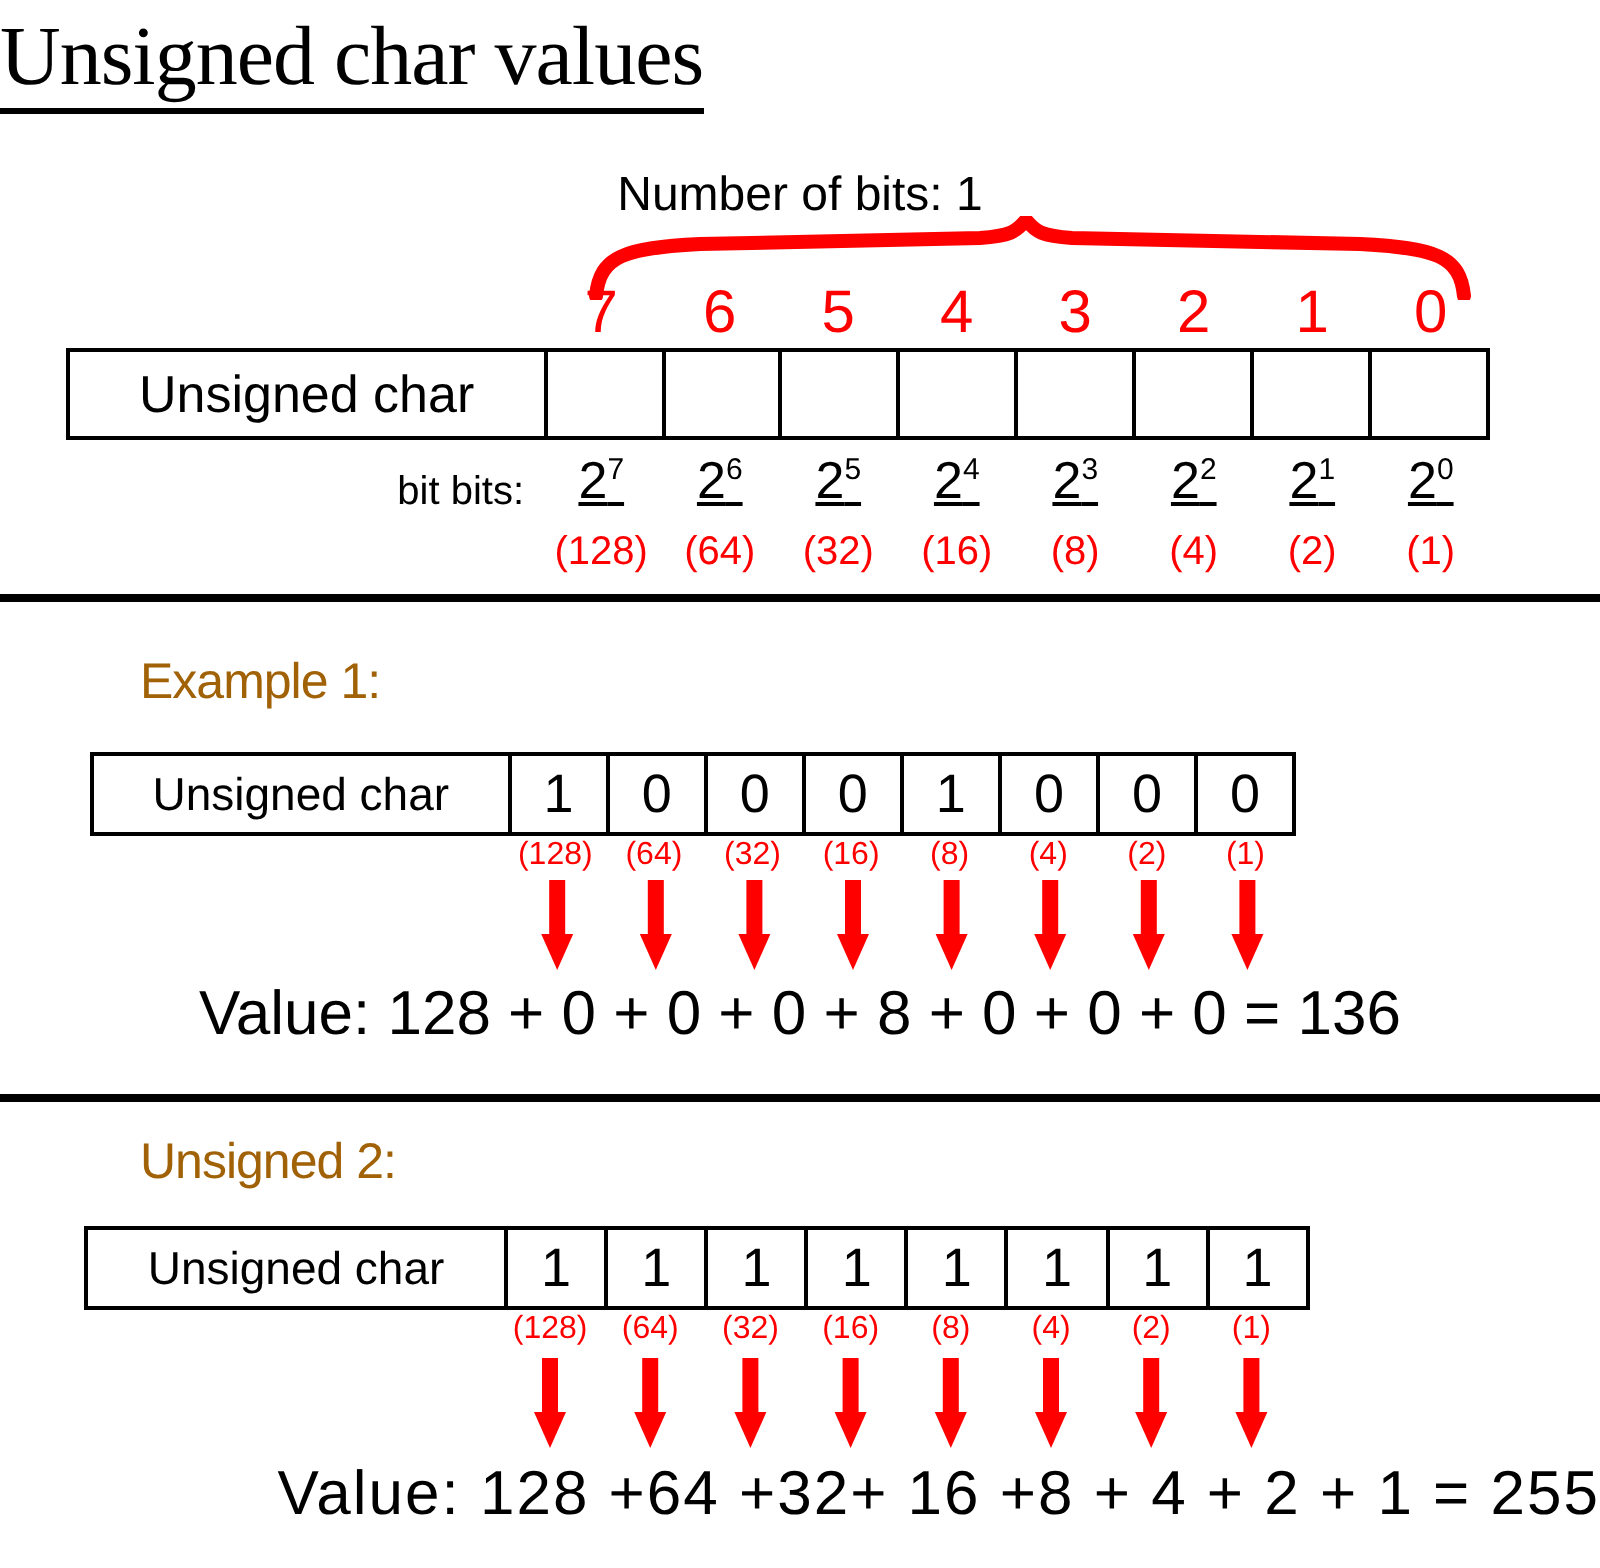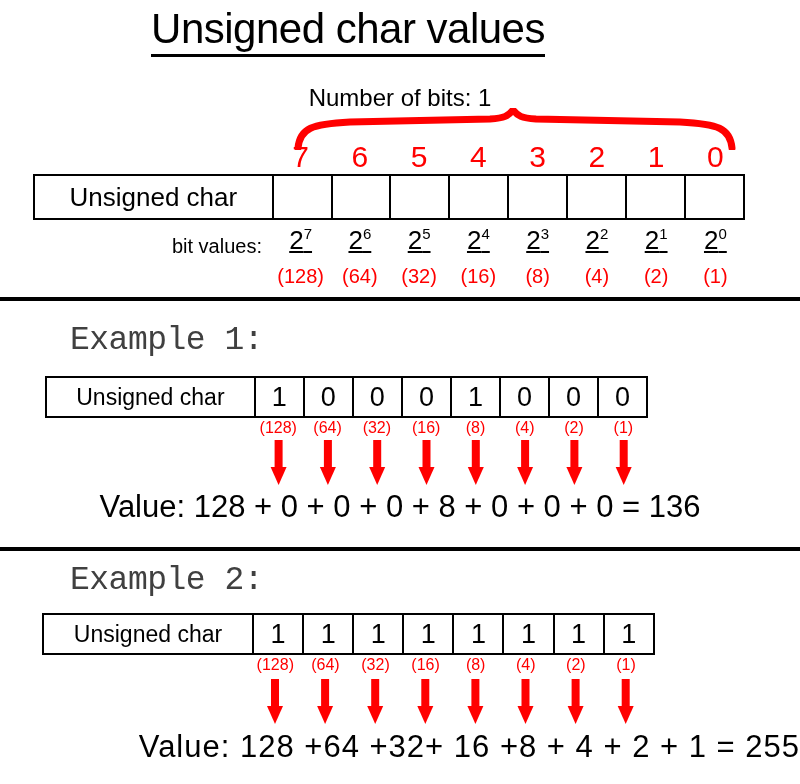--- a/index.html
+++ b/index.html
@@ -4,35 +4,35 @@
 <style>
   html,body{margin:0;padding:0;}
   body{
     width:800px;height:784px;position:relative;background:#ffffff;
     font-family:"Liberation Sans", sans-serif;color:#000;overflow:hidden;
   }
   .abs{position:absolute;}
 
   
   #page-title{
-    left:0;top:4px;width:696px;text-align:center;
-    font-size:42px;line-height:50px;font-weight:400;letter-spacing:-0.5px;
+    left:0;top:4px;width:696px;text-align:left;
+    font-size:42px;line-height:50px;font-weight:400;letter-spacing:-0.5px;font-family:Liberation Serif, serif;
   }
   #page-title span{border-bottom:3px solid #000;padding-bottom:2px;}
 
   
   .divider{left:0;width:800px;height:4px;background:#000;}
 
   
   .nbits{
     left:0;top:84px;width:800px;text-align:center;
     font-size:24px;line-height:28px;
   }
   .example-head{
-    font-size:33px;line-height:38px;color:#404040;letter-spacing:-0.5px;font-family:Liberation Mono, monospace;
+    font-size:25px;line-height:38px;color:#a16207;letter-spacing:-0.5px;
   }
 
   
   .bitnum-row{display:flex;}
   .bitnum{
     color:#ff0000;font-size:30px;line-height:34px;text-align:center;
   }
 
   
   .bit-table{display:flex;border:2px solid #000;box-sizing:border-box;background:#fff;}
@@ -49,21 +49,21 @@
   
   .bitval-label{
     font-size:20px;line-height:24px;text-align:right;
   }
   .pow-row{display:flex;text-decoration:underline;}
   .pow{
     text-align:center;font-size:26px;line-height:30px;position:relative;
   }
   .pow sup{font-size:15px;vertical-align:super;line-height:0;}
 
-  .paren-row{display:flex;justify-content:flex-end;}
+  .paren-row{display:flex;}
   .paren{
     text-align:center;color:#ff0000;font-size:20px;line-height:24px;
   }
   .paren-sm{
     text-align:center;color:#ff0000;font-size:16px;line-height:20px;
   }
 
   
   .value-line{
     width:800px;text-align:center;font-size:31px;line-height:36px;letter-spacing:0px;
@@ -108,21 +108,21 @@
   <div class="bit-cell" style="width:59.25px"></div>
   <div class="bit-cell" style="width:59.25px"></div>
   <div class="bit-cell" style="width:59.25px"></div>
   <div class="bit-cell" style="width:59.25px"></div>
   <div class="bit-cell" style="width:59.25px"></div>
   <div class="bit-cell" style="width:59.25px"></div>
   <div class="bit-cell" style="width:59.25px"></div>
   <div class="bit-cell" style="width:59.25px"></div>
 </div>
 
-<div class="abs bitval-label" style="left:140px;top:234px;width:122px;">bit values:</div>
+<div class="abs bitval-label" style="left:140px;top:234px;width:122px;">bit bits:</div>
 
 <div class="abs pow-row" style="left:271px;top:225px;width:474px;">
   <div class="pow" style="width:59.25px"><span>2</span><sup>7</sup></div>
   <div class="pow" style="width:59.25px"><span>2</span><sup>6</sup></div>
   <div class="pow" style="width:59.25px"><span>2</span><sup>5</sup></div>
   <div class="pow" style="width:59.25px"><span>2</span><sup>4</sup></div>
   <div class="pow" style="width:59.25px"><span>2</span><sup>3</sup></div>
   <div class="pow" style="width:59.25px"><span>2</span><sup>2</sup></div>
   <div class="pow" style="width:59.25px"><span>2</span><sup>1</sup></div>
   <div class="pow" style="width:59.25px"><span>2</span><sup>0</sup></div>
@@ -200,21 +200,21 @@
         <rect x="366.7" y="0" width="8" height="30"></rect>
         <polygon points="362.7,27 378.7,27 370.7,45"></polygon>
       </g>
   </g>
 </svg>
 
 <div class="abs value-line" style="left:0px;top:489px;">Value: 128 + 0 + 0 + 0 + 8 +  0 + 0 + 0 = 136</div>
 
 <div class="abs divider" style="top:547px;"></div>
 
-<div class="abs example-head" style="left:70px;top:562px;">Example 2:</div>
+<div class="abs example-head" style="left:70px;top:562px;">Unsigned 2:</div>
 
 <div class="abs bit-table" style="left:42px;top:613px;width:613px;height:42px;">
   <div class="label-cell" style="width:208px;font-size:23px;">Unsigned char</div>
   <div class="bit-cell" style="width:50.1px">1</div>
   <div class="bit-cell" style="width:50.1px">1</div>
   <div class="bit-cell" style="width:50.1px">1</div>
   <div class="bit-cell" style="width:50.1px">1</div>
   <div class="bit-cell" style="width:50.1px">1</div>
   <div class="bit-cell" style="width:50.1px">1</div>
   <div class="bit-cell" style="width:50.1px">1</div>

